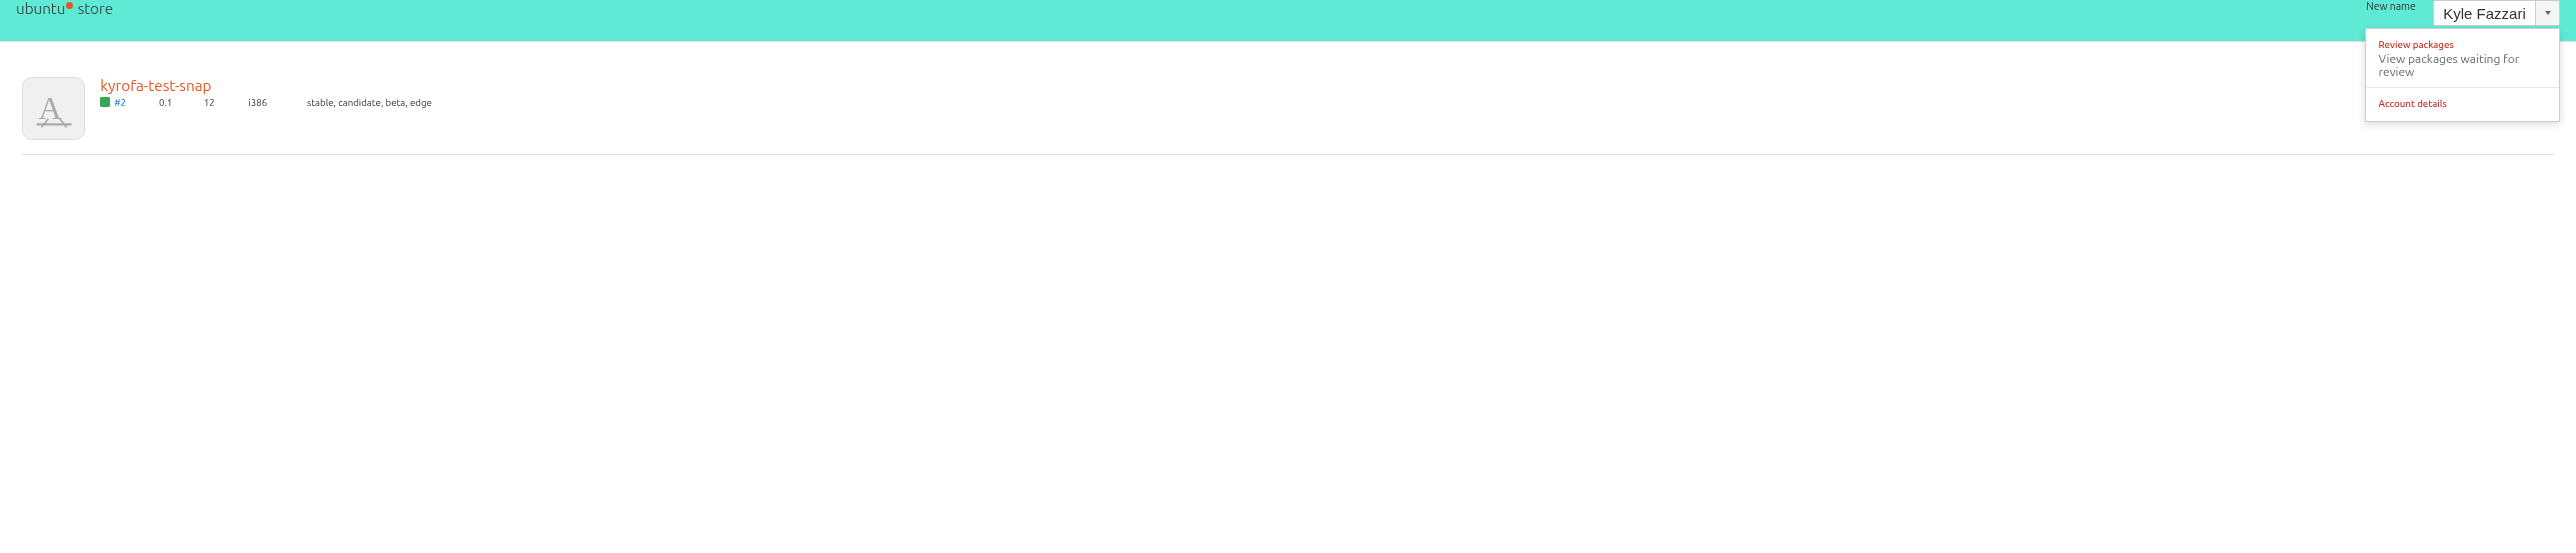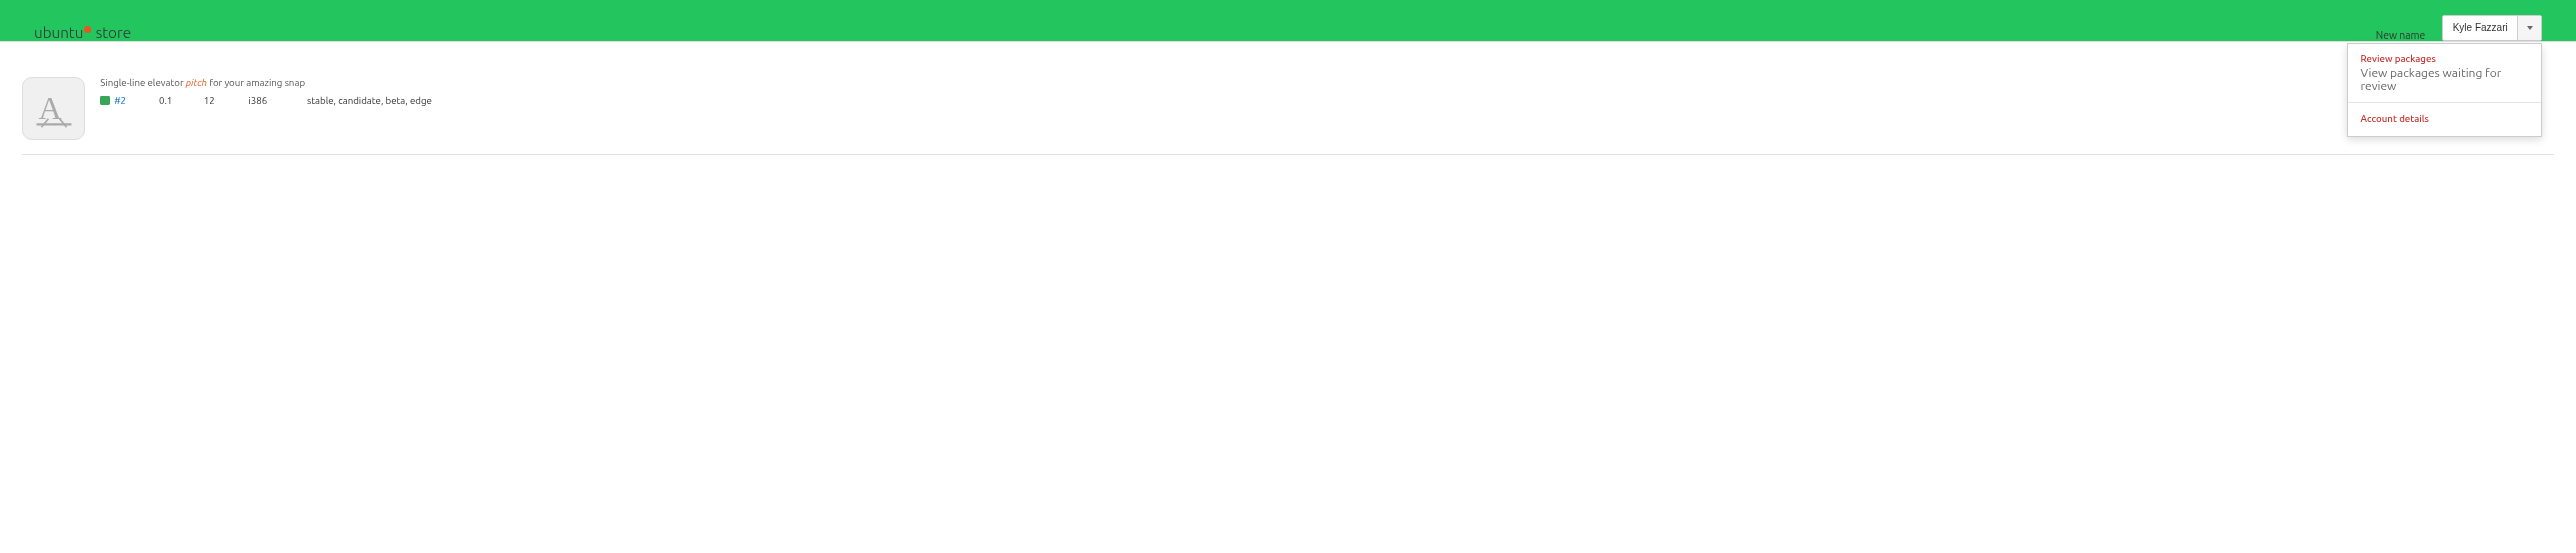--- a/index.html
+++ b/index.html
@@ -6,25 +6,25 @@
     body {
       font-family: "Ubuntu", "Helvetica Neue", Arial, sans-serif;
       background: #fff;
       font-size: 9.7px;
       color: #333;
     }
 
     
     .header {
       display: flex;
-      align-items: flex-end;
-      padding: 0 34px;
+      align-items: flex-start;
+      padding: 0 16px;
       height: 42px;
       border-bottom: 0.7px solid #e0e0e0;
-      background: #22c55e;
+      background: #5eead4;
     }
     .logo-area {
       display: flex;
       align-items: center;
       gap: 0;
     }
     .logo-ubuntu {
       display: flex;
       align-items: center;
     }
@@ -66,21 +66,21 @@
       align-items: center;
       border: 0.7px solid #ccc;
       border-radius: 2.1px;
       background: #fff;
       cursor: pointer;
       height: 26.4px;
       overflow: visible;
     }
     .user-name-part {
       padding: 0 9.7px;
-      font-size: 10px;
+      font-size: 15px;
       color: #333;
       border-right: 0.7px solid #ccc;
       height: 100%;
       display: flex;
       align-items: center;
     }
     .chevron-part {
       padding: 0 8.3px;
       height: 100%;
       display: flex;
@@ -251,23 +251,21 @@
 
         <text x="8" y="44" font-family="serif" font-size="46" fill="#aaa" font-weight="300">A</text>
 
         <line x1="5" y1="52" x2="55" y2="52" stroke="#aaa" stroke-width="3"></line>
         <line x1="12" y1="56" x2="22" y2="44" stroke="#aaa" stroke-width="2.5"></line>
         <line x1="48" y1="56" x2="38" y2="44" stroke="#aaa" stroke-width="2.5"></line>
       </svg>
     </div>
 
     <div class="snap-info">
-      <div class="snap-description">
-        <span>Single-line elevator </span><em>pitch</em><span> for your amazing snap</span>
-      </div>
+      <div class="snap-name">kyrofa-test-snap</div>
       <div class="revision-row">
         <span class="revision-num">
           <span class="green-cube"></span>
           <span>#2</span>
         </span>
         <span class="revision-version">0.1</span>
         <span class="revision-size">12</span>
         <span class="revision-arch">i386</span>
         <span class="revision-channels">stable, candidate, beta, edge</span>
       </div>

